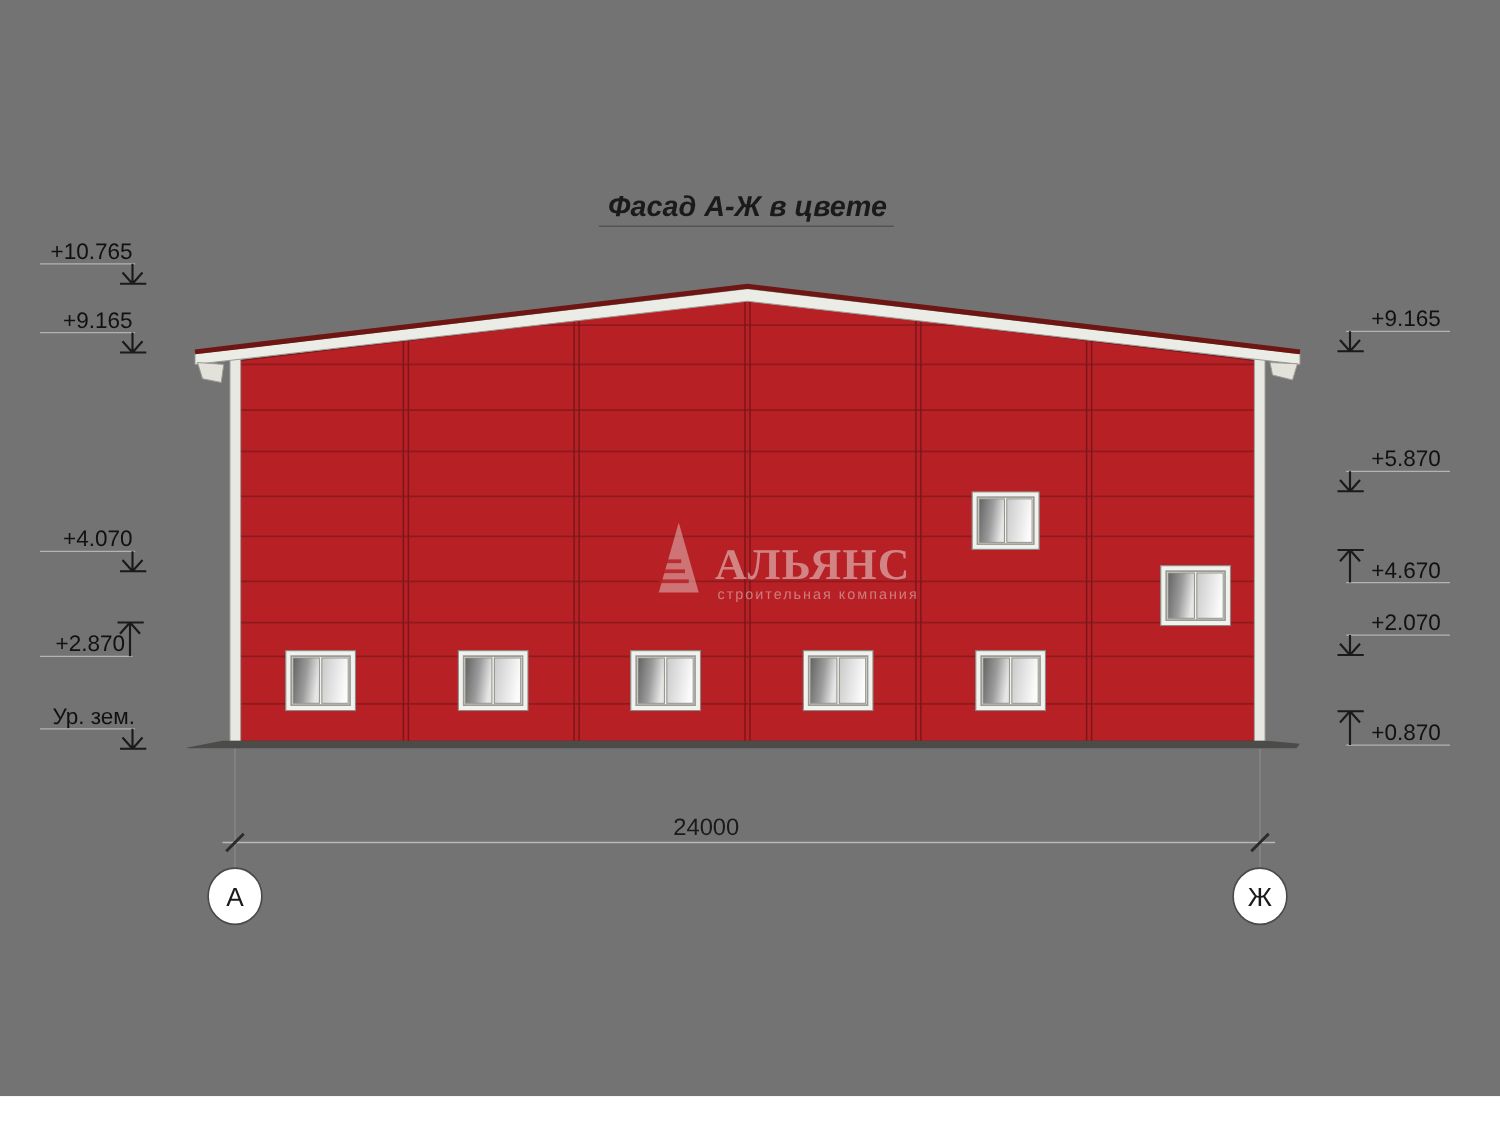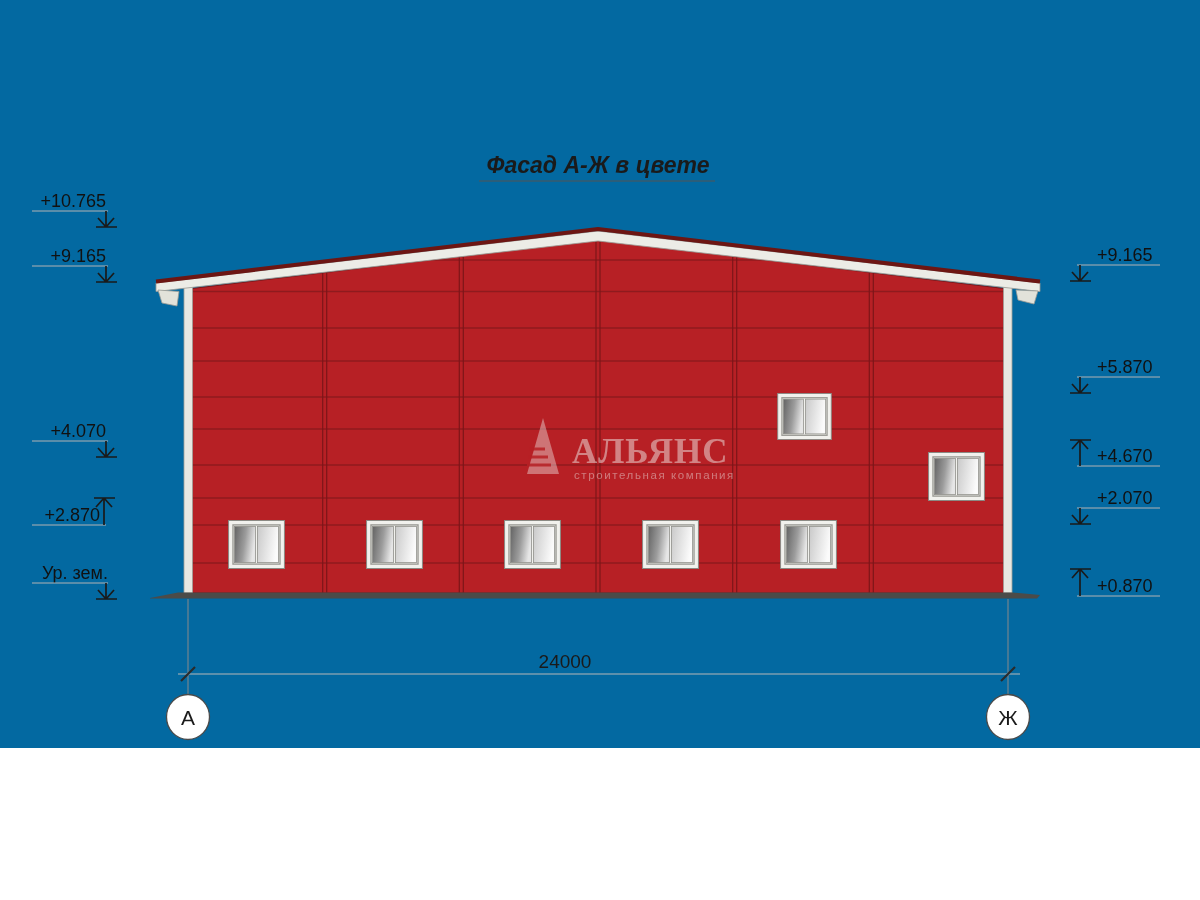--- a/index.html
+++ b/index.html
@@ -1,16 +1,16 @@
 <!DOCTYPE html>
 <html><head>
 <meta charset="utf-8">
 <style>
   html,body{margin:0;padding:0;background:#ffffff;}
-  #canvas{position:relative;width:1200px;height:748px;background:#0369a1;overflow:hidden;
+  #canvas{position:relative;width:1200px;height:877px;background:#737373;overflow:hidden;
           font-family:"Liberation Sans", sans-serif;}
   svg text{font-family:"Liberation Sans", sans-serif;fill:#111111;}
   .title-text{font-size:23px;font-style:italic;font-weight:bold;fill:#1a1a1a;}
   .elev-text{font-size:18px;fill:#111111;}
   .dim-text{font-size:19px;fill:#1a1a1a;}
   .axis-text{font-size:21px;fill:#1a1a1a;}
   .leader{stroke:#b3b3b3;stroke-width:1;fill:none;}
   .arrow{stroke:#1a1a1a;stroke-width:1.7;fill:none;}
   .panel-h{stroke:#8f1a1e;stroke-width:1.4;}
   .panel-v{stroke:#7d1619;stroke-width:1.2;}

